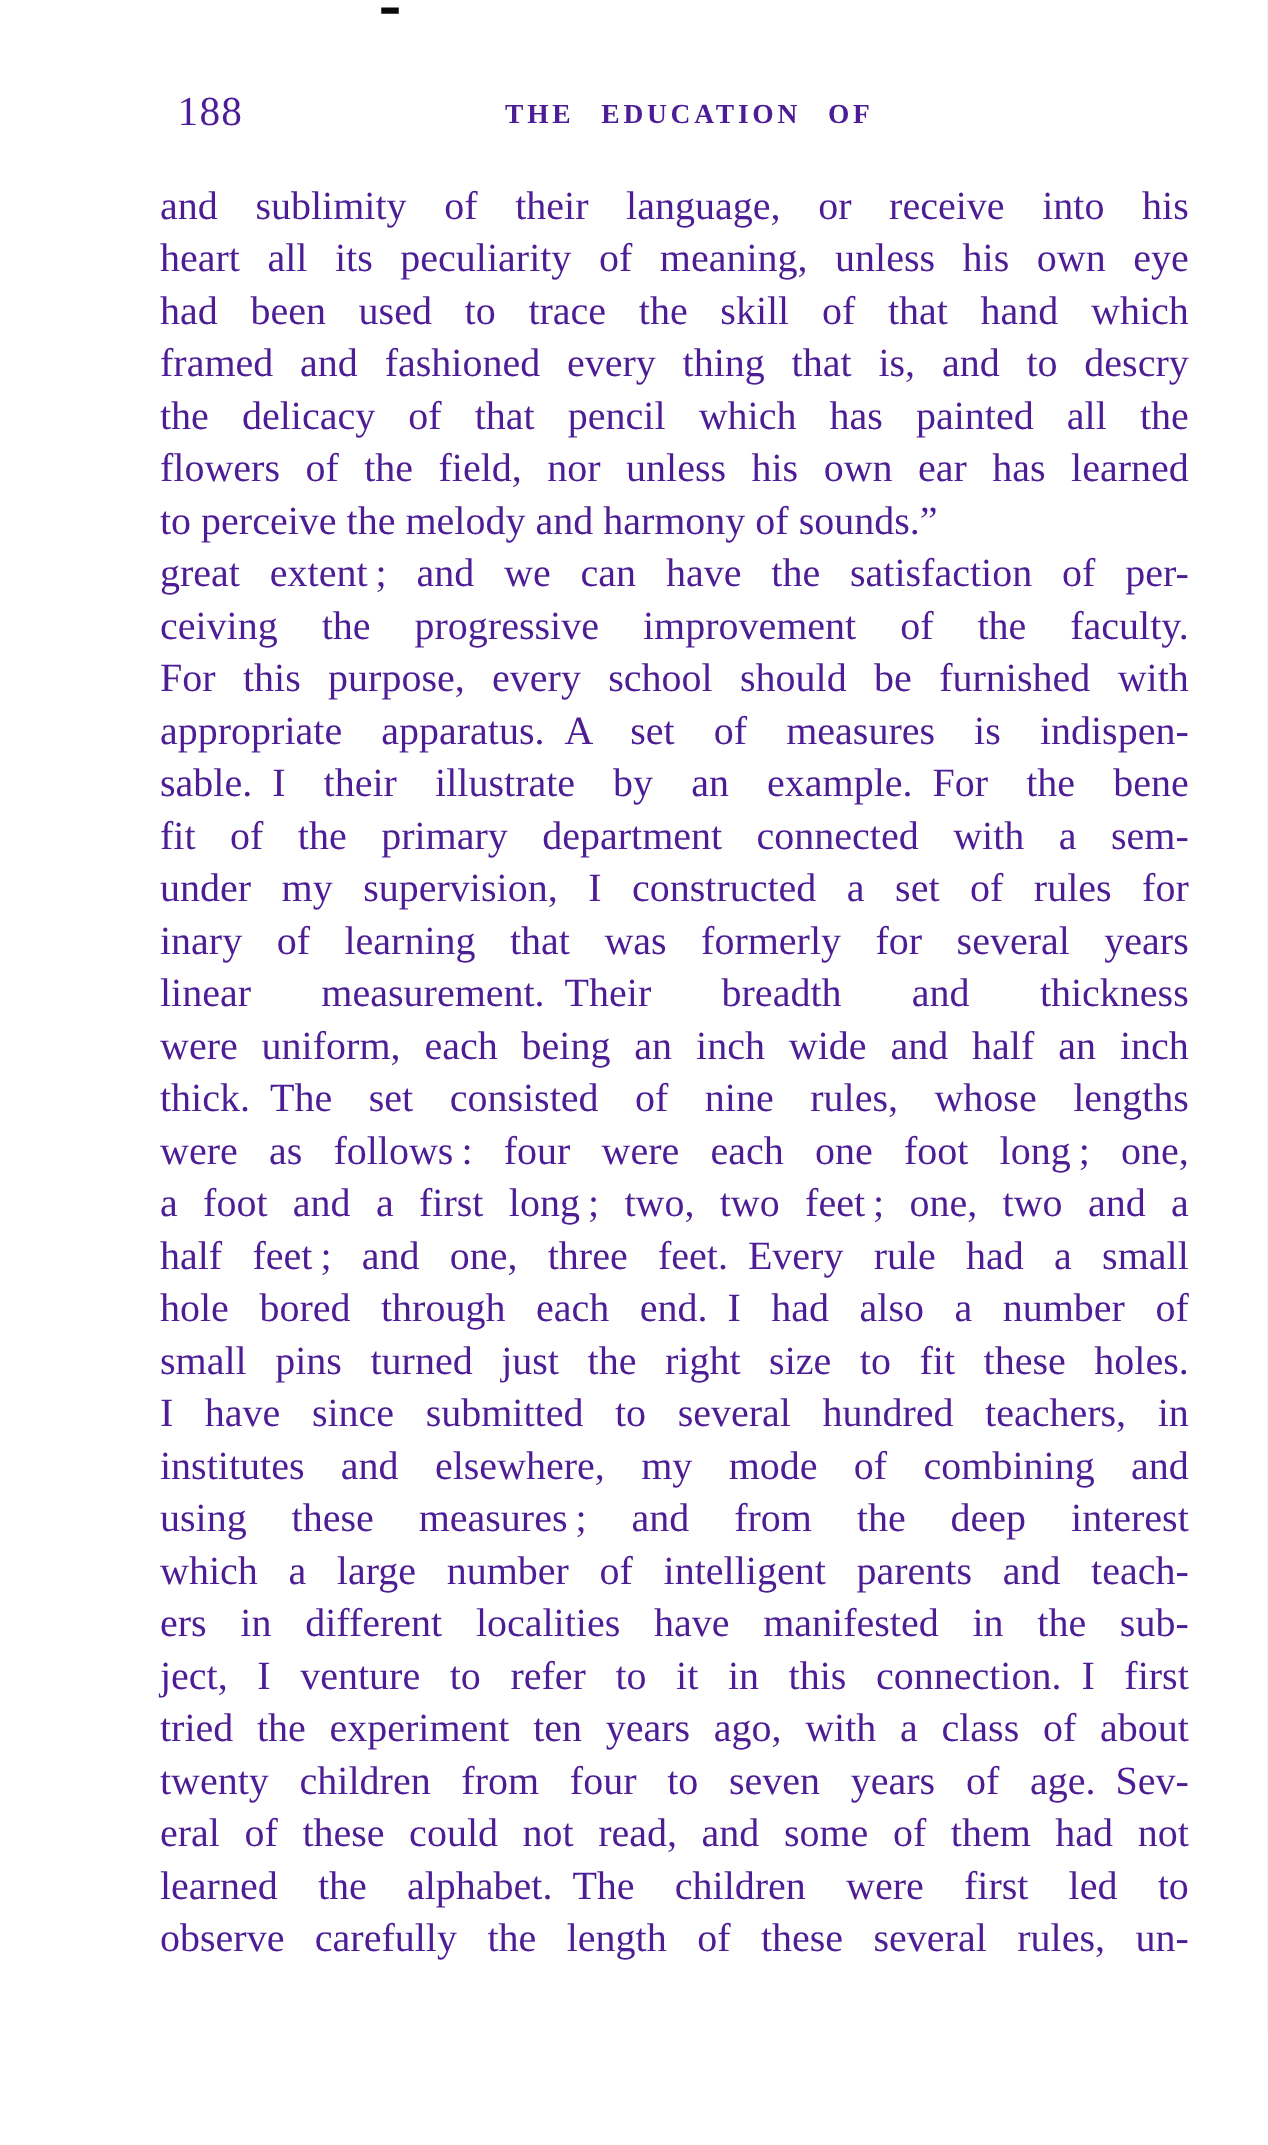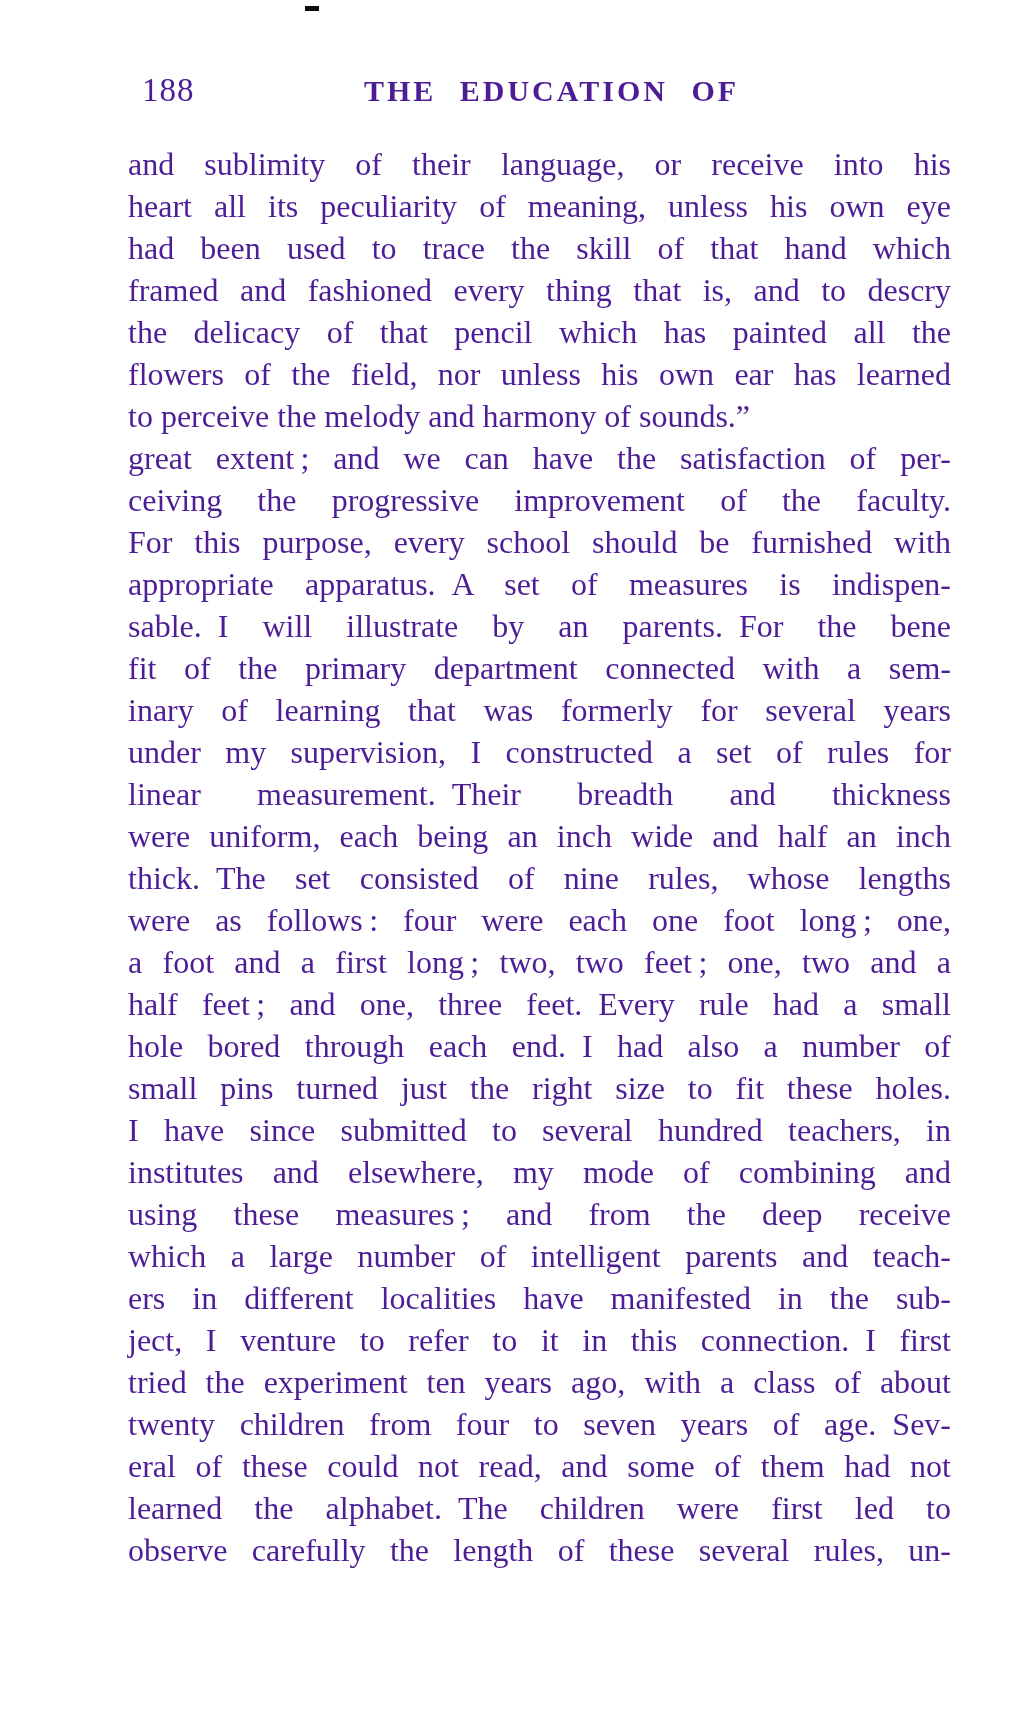--- a/index.html
+++ b/index.html
@@ -40,21 +40,21 @@
     line-height: 32px;
     letter-spacing: 1px;
     font-weight: normal;
   }
   .running-title {
     position: absolute;
     left: 0;
     right: 0;
     bottom: 2px;
     text-align: center;
-    font-size: 30px;
+    font-size: 22px;
     line-height: 26px;
     font-weight: bold;
     letter-spacing: 3px;
     word-spacing: 13px;
   }
   .body-text {
     position: absolute;
     left: 128px;
     top: 143px;
     width: 823px;
@@ -92,35 +92,35 @@
       <div class="line">heart all its peculiarity of meaning, unless his own eye</div>
       <div class="line">had been used to trace the skill of that hand which</div>
       <div class="line">framed and fashioned every thing that is, and to descry</div>
       <div class="line">the delicacy of that pencil which has painted all the</div>
       <div class="line">flowers of the field, nor unless his own ear has learned</div>
       <div class="line lastline">to perceive the melody and harmony of sounds.”</div>
       <div class="line">great extent ; and we can have the satisfaction of per-</div>
       <div class="line">ceiving the progressive improvement of the faculty.</div>
       <div class="line">For this purpose, every school should be furnished with</div>
       <div class="line">appropriate apparatus. A set of measures is indispen-</div>
-      <div class="line">sable. I will illustrate by an parents. For the bene</div>
+      <div class="line">sable. I their illustrate by an example. For the bene</div>
       <div class="line">fit of the primary department connected with a sem-</div>
+      <div class="line">under my supervision, I constructed a set of rules for</div>
       <div class="line">inary of learning that was formerly for several years</div>
-      <div class="line">under my supervision, I constructed a set of rules for</div>
       <div class="line">linear measurement. Their breadth and thickness</div>
       <div class="line">were uniform, each being an inch wide and half an inch</div>
       <div class="line">thick. The set consisted of nine rules, whose lengths</div>
       <div class="line">were as follows : four were each one foot long ; one,</div>
       <div class="line">a foot and a first long ; two, two feet ; one, two and a</div>
       <div class="line">half feet ; and one, three feet. Every rule had a small</div>
       <div class="line">hole bored through each end. I had also a number of</div>
       <div class="line">small pins turned just the right size to fit these holes.</div>
       <div class="line">I have since submitted to several hundred teachers, in</div>
       <div class="line">institutes and elsewhere, my mode of combining and</div>
-      <div class="line">using these measures ; and from the deep receive</div>
+      <div class="line">using these measures ; and from the deep interest</div>
       <div class="line">which a large number of intelligent parents and teach-</div>
       <div class="line">ers in different localities have manifested in the sub-</div>
       <div class="line">ject, I venture to refer to it in this connection. I first</div>
       <div class="line">tried the experiment ten years ago, with a class of about</div>
       <div class="line">twenty children from four to seven years of age. Sev-</div>
       <div class="line">eral of these could not read, and some of them had not</div>
       <div class="line">learned the alphabet. The children were first led to</div>
       <div class="line">observe carefully the length of these several rules, un-</div>
     </div>
 

